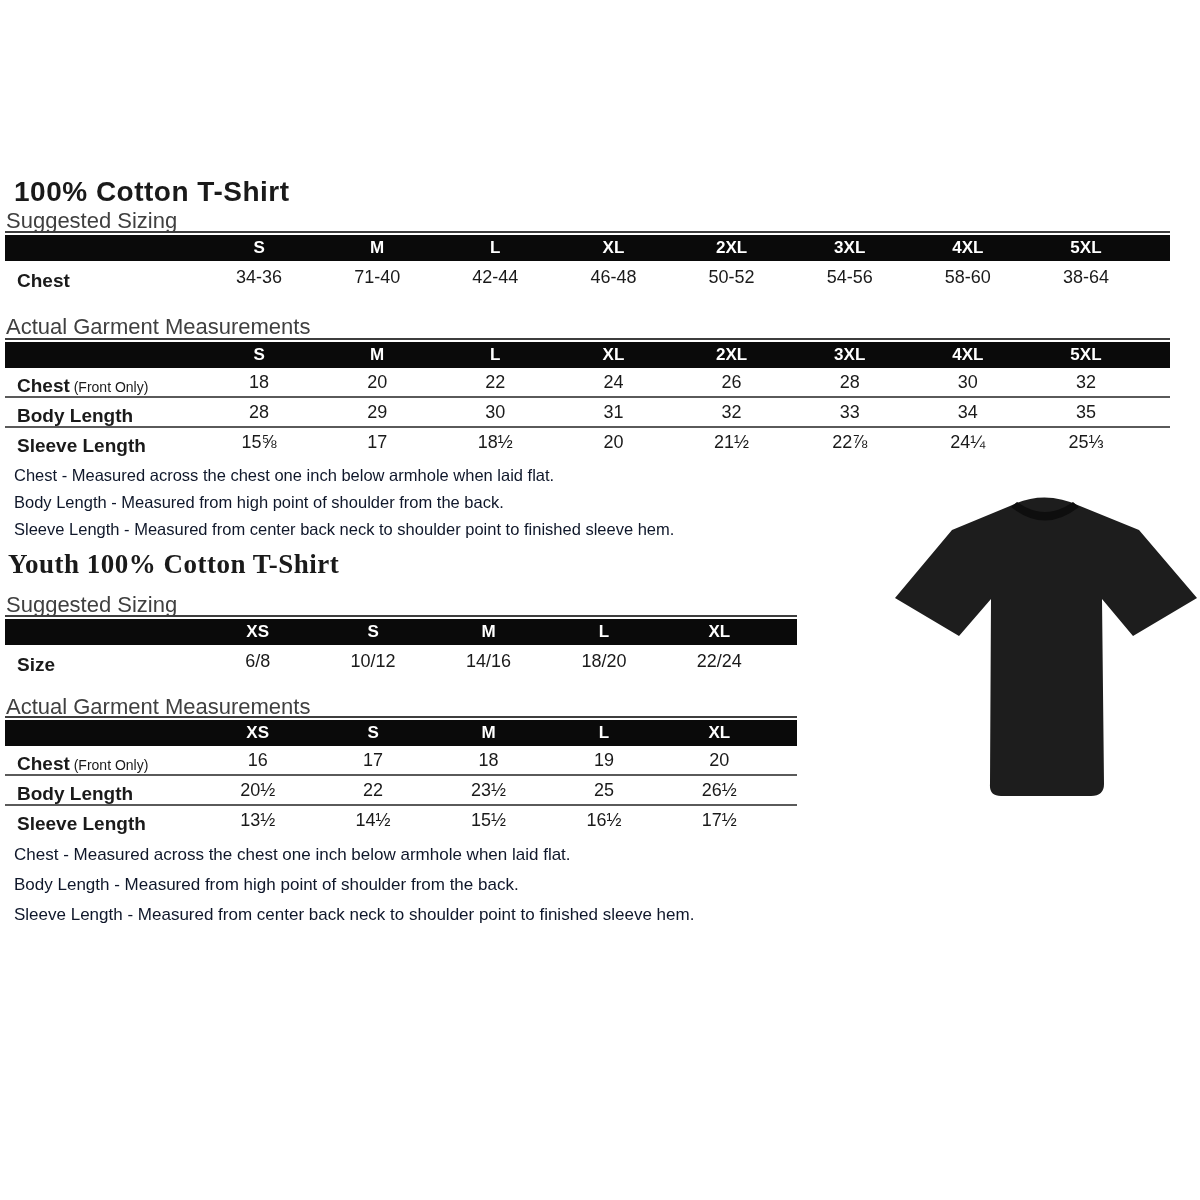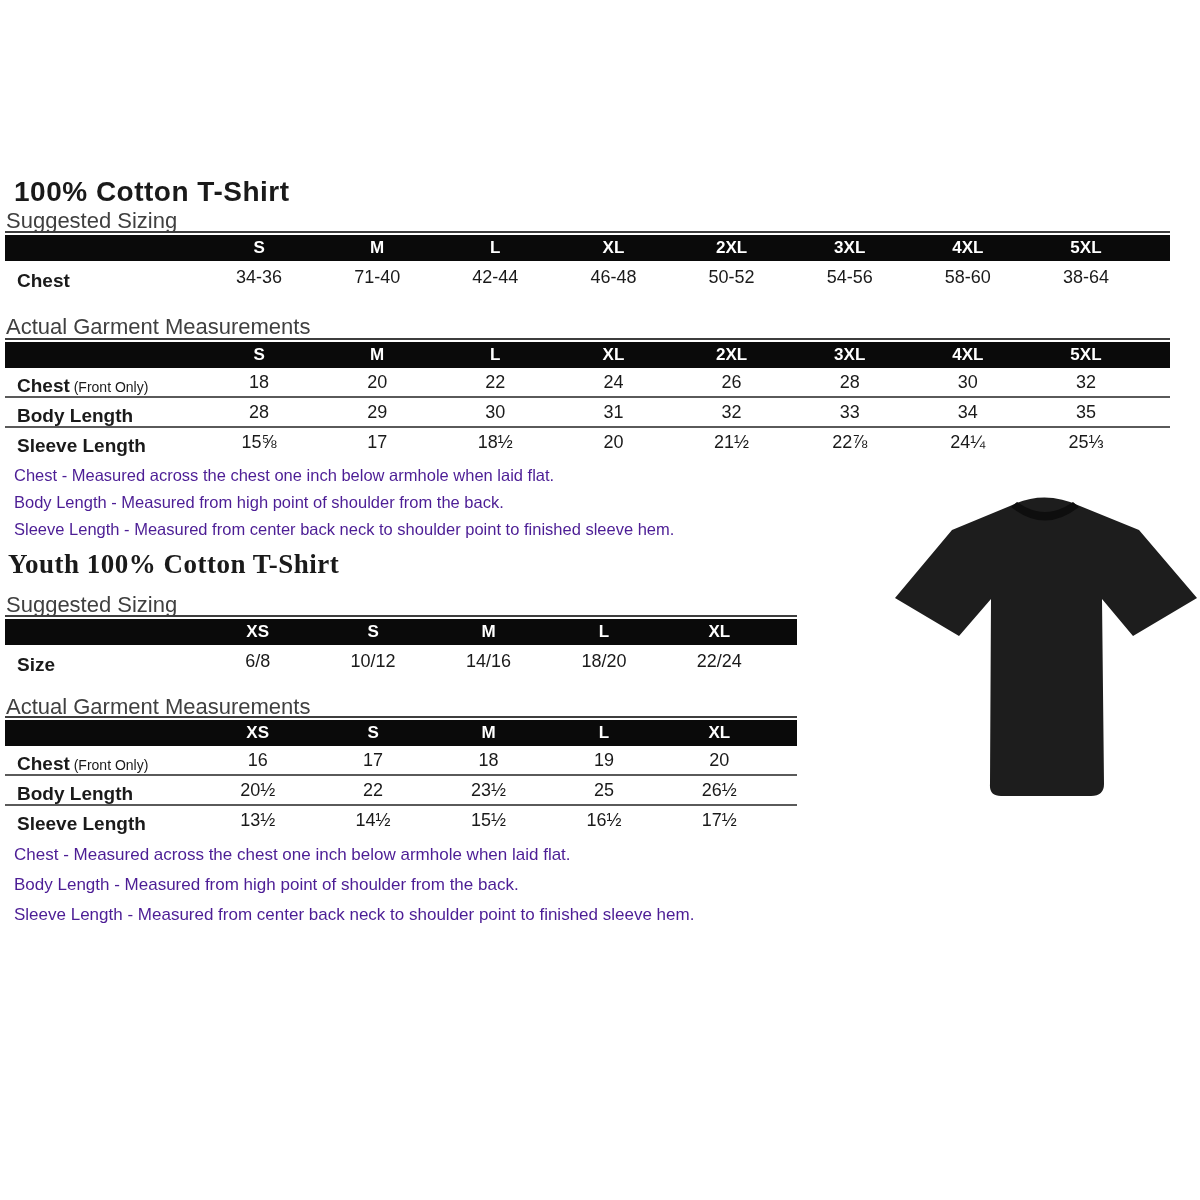--- a/index.html
+++ b/index.html
@@ -41,21 +41,21 @@
 
   .t-label{
     width:var(--label);flex:none;box-sizing:border-box;padding-left:12px;
     font-size:19px;white-space:nowrap;margin-top:8px;
   }
   .t-label b{font-weight:bold;}
   .t-label span{font-weight:normal;font-size:14px;}
   .t-col{flex:1;text-align:center;}
   .t-head::after,.t-row::after{content:"";flex:none;width:var(--tail);}
 
-  .notes{font-size:16.5px;color:#4c1d95;}
+  .notes{font-size:16.5px;color:#0f172a;}
   .notes-adult{left:14px;top:462px;line-height:27px;}
   .notes-youth{left:14px;top:840px;line-height:30px;font-size:17px;}
 
   .tshirt{left:890px;top:468px;width:310px;height:340px;}
 </style>
 </head>
 <body>
 
 <div id="canvas">
 

